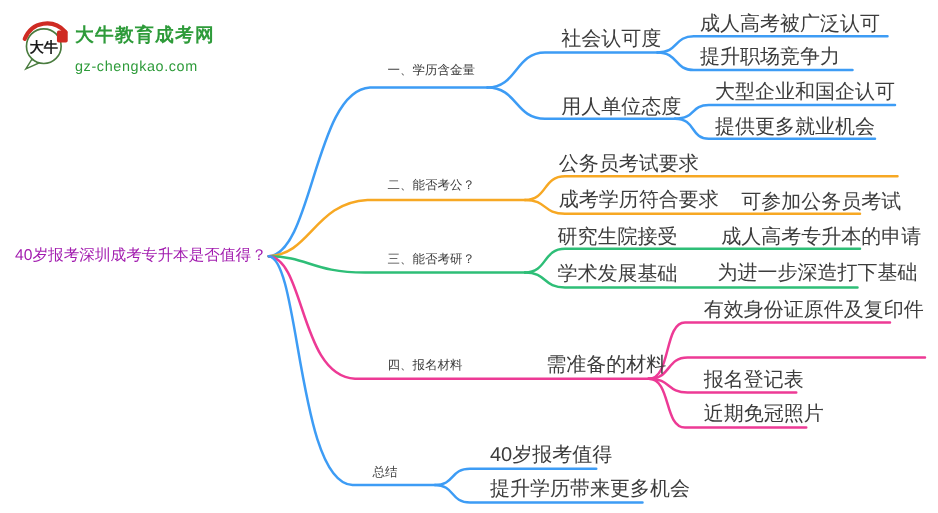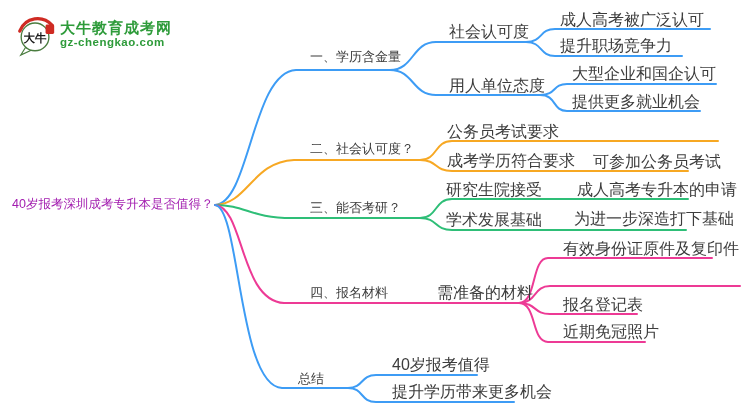--- a/index.html
+++ b/index.html
@@ -5,28 +5,28 @@
   html,body{margin:0;padding:0;background:#fff;}
   #stage{
     position:relative;width:750px;height:410px;background:#ffffff;overflow:hidden;
     font-family:"Liberation Sans","DejaVu Sans",sans-serif;
   }
   #edges{position:absolute;left:0;top:0;width:750px;height:410px;}
   .node{
     position:absolute;font-size:16px;color:#3c3c3c;white-space:nowrap;line-height:14px;
   }
   .root{font-size:12.5px;color:#a21caf;}
-  .blabel{font-size:13px;}
+  .blabel{font-size:10px;}
   #logo{position:absolute;left:14px;top:13px;width:44px;height:44px;}
   .sitename{
     position:absolute;left:60px;top:19px;font-size:15px;font-weight:bold;color:#2e9b3a;
     letter-spacing:1px;white-space:nowrap;
   }
   .sitedomain{
-    position:absolute;left:60px;top:36px;font-size:11.5px;font-weight:bold;color:#2e9b3a;
+    position:absolute;left:60px;top:48px;font-size:11.5px;font-weight:normal;color:#2e9b3a;
     letter-spacing:0.5px;white-space:nowrap;
   }
 </style>
 </head>
 <body>
 
 <div id="stage">
 
   <svg id="edges" viewBox="0 0 750 410" fill="none">
 
@@ -80,21 +80,21 @@
   <div class="node root" style="left:12px;top:197px">40岁报考深圳成考专升本是否值得？</div>
 
   <div class="node blabel" style="left:310px;top:50px">一、学历含金量</div>
   <div class="node" style="left:449px;top:25px">社会认可度</div>
   <div class="node" style="left:560px;top:13px">成人高考被广泛认可</div>
   <div class="node" style="left:560px;top:39px">提升职场竞争力</div>
   <div class="node" style="left:449px;top:79px">用人单位态度</div>
   <div class="node" style="left:572px;top:67px">大型企业和国企认可</div>
   <div class="node" style="left:572px;top:95px">提供更多就业机会</div>
 
-  <div class="node blabel" style="left:310px;top:142px">二、社会认可度？</div>
+  <div class="node blabel" style="left:310px;top:142px">二、能否考公？</div>
   <div class="node" style="left:447px;top:125px">公务员考试要求</div>
   <div class="node" style="left:593px;top:155px">可参加公务员考试</div>
   <div class="node" style="left:447px;top:154px">成考学历符合要求</div>
 
   <div class="node blabel" style="left:310px;top:201px">三、能否考研？</div>
   <div class="node" style="left:446px;top:183px">研究生院接受</div>
   <div class="node" style="left:577px;top:183px">成人高考专升本的申请</div>
   <div class="node" style="left:446px;top:213px">学术发展基础</div>
   <div class="node" style="left:574px;top:212px">为进一步深造打下基础</div>
 

